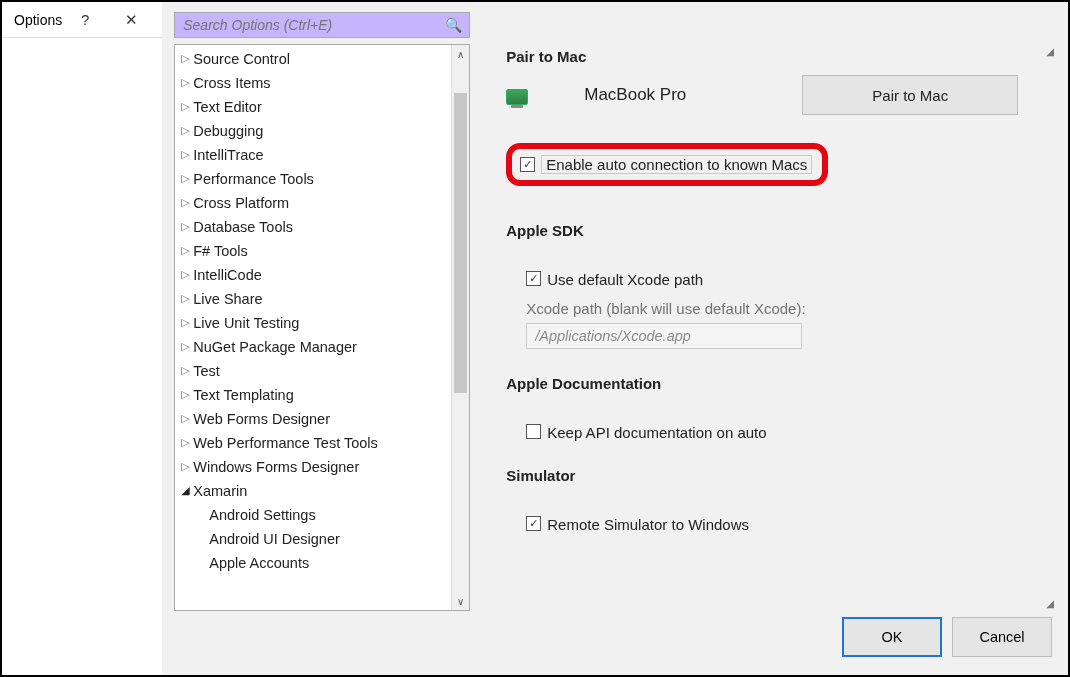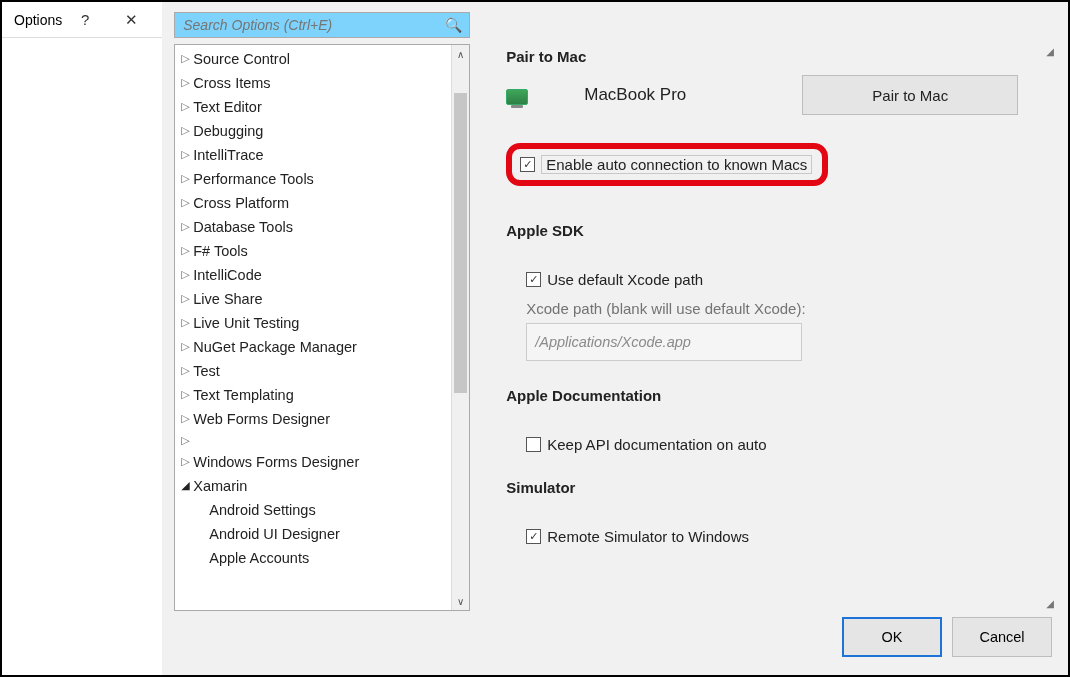--- a/index.html
+++ b/index.html
@@ -16,21 +16,21 @@
   .titlebar .win-btn {
     width: 46px; height: 36px; display: flex; align-items: center; justify-content: center;
     font-size: 15px; color: #333;
   }
   .body {
     flex: 1; display: flex; flex-direction: column; padding: 10px 12px 12px 12px;
     background: #f1f1f1;
   }
   .search-wrap { width: 296px; }
   .search {
-    width: 100%; height: 26px; border: 1px solid #aaa; background: #7dd3fc;
+    width: 100%; height: 26px; border: 1px solid #aaa; background: #c4b5fd;
     display: flex; align-items: center; padding: 0 6px;
   }
   .search input {
     flex: 1; border: none; outline: none; font-size: 14px; font-style: italic;
     color: #666; background: transparent;
   }
   .search .mag { font-size: 14px; color: #333; }
   .main-row { flex: 1; display: flex; margin-top: 6px; min-height: 0; }
   .tree-wrap {
     width: 296px; border: 1px solid #aaa; background: #fff; position: relative;
@@ -92,25 +92,25 @@
     margin-bottom: 36px;
   }
   .chk {
     width: 15px; height: 15px; border: 1px solid #555; display:inline-flex;
     align-items:center; justify-content:center; font-size:11px; color:#333;
     margin-right: 6px; flex-shrink:0; background:#fff;
   }
   .chk.checked::before { content: "\2713"; }
   .chk-label { font-size: 15px; color:#222; border:1px solid #c8c8c8; padding:0 4px; background:#f1f1f1;}
   .sec { margin-bottom: 26px; }
-  .row { display:flex; align-items:center; margin-bottom: 8px; padding-left: 20px; margin-top: 32px; }
+  .row { display:flex; align-items:flex-start; margin-bottom: 8px; padding-left: 20px; margin-top: 32px; }
   .plain-label { font-size: 15px; color:#222; }
   .sublabel { font-size: 15px; color:#737373; padding-left:20px; margin: 12px 0 6px 0; }
   .path-input {
-    margin-left:20px; width: 276px; height: 38px; border:1px solid #ccc;
+    margin-left:20px; width: 276px; height: 26px; border:1px solid #ccc;
     background:#f5f5f5; color:#8a8a8a; font-size:14.5px; font-style:italic;
     padding: 0 8px; display:flex; align-items:center;
   }
   .footer {
     height: 52px; display:flex; justify-content:flex-end; align-items:center;
     gap: 10px; padding-right: 4px;
   }
   .btn {
     width: 100px; height: 40px; background:#e5e5e5; border:1px solid #bdbdbd;
     font-size:14.5px; display:flex; align-items:center; justify-content:center;
@@ -199,20 +199,21 @@
             <div class="tree-item">
               <span class="caret">▷</span>
               <span>Text Templating</span>
             </div>
             <div class="tree-item">
               <span class="caret">▷</span>
               <span>Web Forms Designer</span>
             </div>
             <div class="tree-item">
               <span class="caret">▷</span>
+              <span>Web Performance Test Tools</span>
             </div>
             <div class="tree-item">
               <span class="caret">▷</span>
               <span>Windows Forms Designer</span>
             </div>
             <div class="tree-item">
               <span class="caret open">◢</span>
               <span>Xamarin</span>
             </div>
             <div class="tree-item sub">

